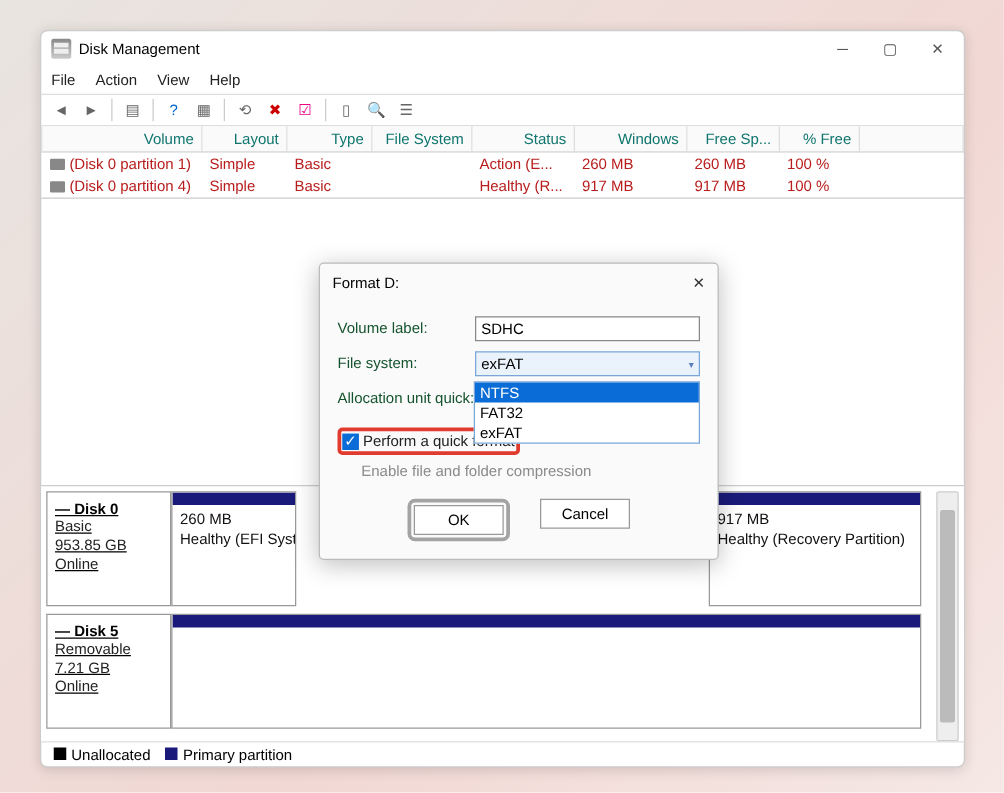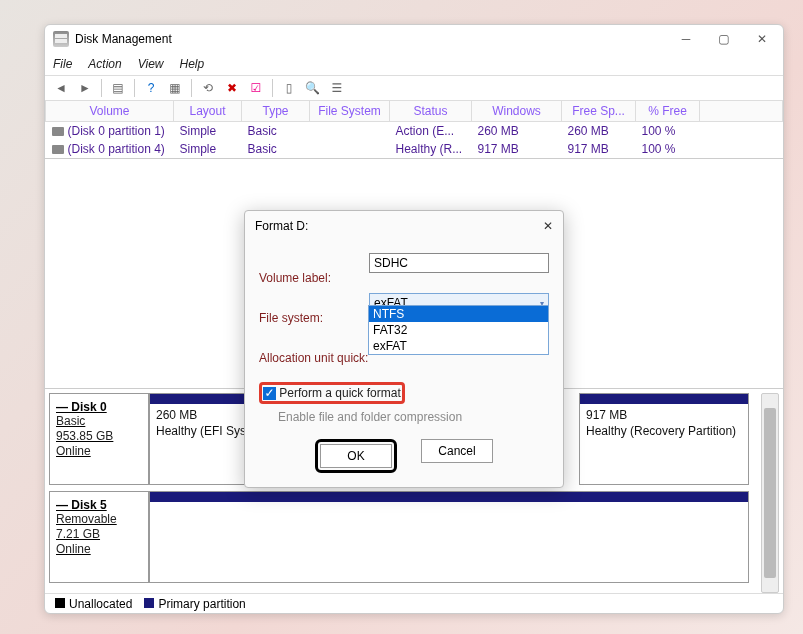--- a/index.html
+++ b/index.html
@@ -1,70 +1,70 @@
 <!DOCTYPE html>
 <html><head>
 <meta charset="utf-8">
 <style>
   * { box-sizing: border-box; margin: 0; padding: 0; font-family: "Segoe UI", Tahoma, sans-serif; font-size: 12px; }
   body { width: 803px; height: 634px; background: linear-gradient(135deg, #e8e4e0 0%, #f2d8d4 60%, #f5e8e5 100%); position: relative; overflow: hidden; }
-  .window { position: absolute; left: 44px; top: 24px; width: 740px; height: 590px; background: #fff; border: 1px solid #ccc; border-radius: 6px; box-shadow: 0 2px 10px rgba(0,0,0,0.15); display: flex; flex-direction: column; }
+  .window { position: absolute; left: 32px; top: 24px; width: 740px; height: 590px; background: #fff; border: 1px solid #ccc; border-radius: 6px; box-shadow: 0 2px 10px rgba(0,0,0,0.15); display: flex; flex-direction: column; }
   .titlebar { height: 28px; display: flex; align-items: center; padding: 0 2px 0 8px; }
   .title-icon { width: 16px; height: 16px; background: linear-gradient(#888, #ccc); border-radius: 2px; margin-right: 6px; display:flex; align-items:center; justify-content:center;}
   .title-icon svg { display:block;}
   .title-text { flex:1; color:#000; }
   .tb-btn { width:38px; height:24px; display:flex; align-items:center; justify-content:center; color:#555; }
   .menubar { height: 22px; display:flex; align-items:center; padding-left:8px; gap:16px; color:#222; }
-  .menubar span { cursor:default;font-style:italic; }
+  .menubar span { cursor:default; }
   .toolbar { height: 26px; border-top:1px solid #ddd; border-bottom:1px solid #ddd; display:flex; align-items:center; padding-left:6px; gap:4px; }
   .tool { width:20px; height:20px; display:flex; align-items:center; justify-content:center; color:#666; }
   .tool.sep { border-left:1px solid #ccc; width:1px; height:18px; margin:0 2px; }
   .tablewrap { border-bottom:1px solid #ccc; }
   table { width:100%; border-collapse:collapse; table-layout:fixed; }
-  th { text-align:center; font-weight:normal; border:1px solid #ddd; border-top:none; padding:3px 6px; background:#fafafa; color:#8b5cf6; overflow:hidden; white-space:nowrap; text-overflow:ellipsis; }
-  td { padding:2px 6px; color:#4c1d95; overflow:hidden; white-space:nowrap; text-overflow:ellipsis;margin-top:40px; }
+  th { text-align:right; font-weight:normal; border:1px solid #ddd; border-top:none; padding:3px 6px; background:#fafafa; color:#0f766e; overflow:hidden; white-space:nowrap; text-overflow:ellipsis; }
+  td { padding:2px 6px; color:#b91c1c; overflow:hidden; white-space:nowrap; text-overflow:ellipsis;margin-top:40px; }
   .vol-icon { display:inline-block; width:12px; height:9px; background:#888; border-radius:1px; margin-right:4px; position:relative; top:1px; }
   .middlepad { flex:1; }
   .lowerpanel { height: 205px; display:flex; padding:4px 4px 0 4px; gap:0; background:#fff; border-top:1px solid #ccc; }
   .diskcol { width:100px; }
   .diskbox { border:1px solid #999; padding:6px 6px 10px 6px; margin-bottom:6px; height:92px;text-decoration:underline; }
   .diskname { font-weight:bold; color:#000; }
   .disktxt { color:#222; line-height:1.25;}
   .partcol { flex:1; display:flex; flex-direction:column; gap:6px; }
   .partrow { display:flex; height:92px; gap:0; }
   .part { border:1px solid #999; display:flex; flex-direction:column; overflow:hidden; }
   .partitle { background:#1a1a7a; height:10px; }
   .partbody { padding:4px 6px; line-height:1.3; color:#111; white-space:nowrap; overflow:hidden;}
   .sbcol { width:18px; display:flex; align-items:stretch; }
   .sb { flex:1; background:#eee; border:1px solid #ccc; border-radius:2px; display:flex; flex-direction:column; }
   .sb .thumb { background:#bbb; border-radius:2px; flex:1; margin:14px 2px; }
   .legend { height:20px; display:flex; align-items:center; gap:12px; padding-left:10px; border-top:1px solid #ddd; }
   .legbox { width:10px; height:10px; display:inline-block; margin-right:4px; }
   .legbox.black { background:#000; }
   .legbox.blue { background:#1a1a7a; }
   
-  .dialog { position:absolute; left:244px; top:210px; width:320px; background:#fafafa; border:1px solid #bbb; border-radius:4px; box-shadow:0 4px 20px rgba(0,0,0,0.25); }
+  .dialog { position:absolute; left:255px; top:210px; width:320px; background:#fafafa; border:1px solid #bbb; border-radius:4px; box-shadow:0 4px 20px rgba(0,0,0,0.25); }
   .dtitle { display:flex; align-items:center; padding:8px 10px; }
   .dtitle .t { flex:1; color:#000; }
   .drow { display:flex; align-items:flex-start; padding:4px 14px; }
-  .drow .lbl { width:110px; color:#7f1d1d; padding-top:2px;margin-top:16px;}
+  .drow .lbl { width:110px; color:#14532d; padding-top:2px;}
   .tin { flex:1; border:1px solid #888; background:#fff; padding:2px 4px; height:20px; color:#000; }
   .combo { flex:1; border:1px solid #7aa7d8; background:#eaf2fb; height:20px; display:flex; align-items:center; padding:0 4px; color:#000; justify-content:space-between; }
   .combo .caret { color:#4a6; font-size:8px; color:#5a7fbd;}
   .droplist { position:absolute; right:14px; top:94px; width:181px; border:1px solid #7aa7d8; background:#fff; }
   .dlopt { padding:1px 4px; color:#000; }
   .dlopt.sel { background:#0a6cd6; color:#fff; }
   .cbrow { display:flex; align-items:center; padding:3px 14px; gap:6px; color:#222; }
   .cbrow.dim { color:#8a8a8a; }
   .cb { width:13px; height:13px; border:1px solid #888; display:inline-flex; align-items:center; justify-content:center; background:#fff; }
   .cb.checked { background:#0a6cd6; border-color:#0a6cd6; color:#fff; }
   .red { border:3px solid #e03b2e; border-radius:4px; padding:1px; }
   .dbuttons { display:flex; justify-content:center; gap:24px; padding:12px 14px 14px; }
   .btn { width:72px; height:24px; border:1px solid #999; background:#fff; display:flex; align-items:center; justify-content:center; color:#000; }
-  .btnwrap.ok { border:3px solid #000000; border-radius:6px; padding:2px; }
+  .btnwrap.ok { border:3px solid #a3a3a3; border-radius:6px; padding:2px; }
 </style>
 </head>
 <body>
 
 <div class="window">
   <div class="titlebar">
     <span class="title-icon">
       <svg width="12" height="10">
           <rect width="12" height="4" fill="#eee"></rect>
           <rect y="5" width="12" height="4" fill="#eee"></rect>

